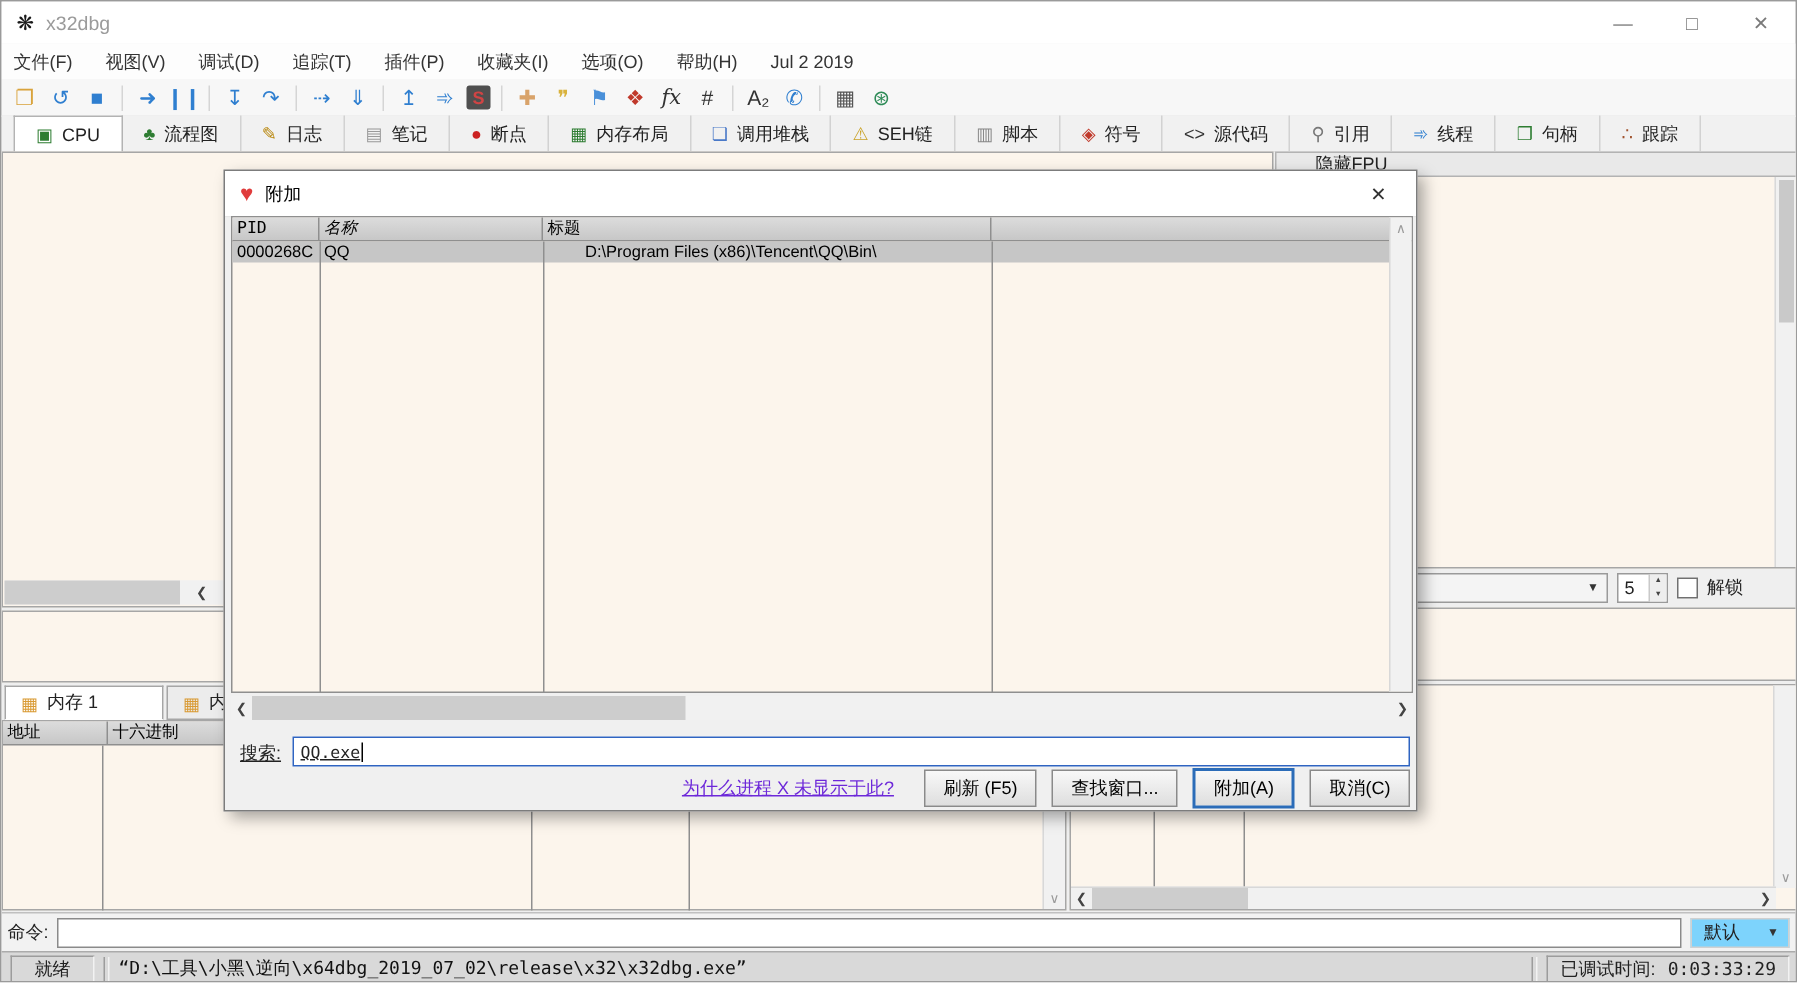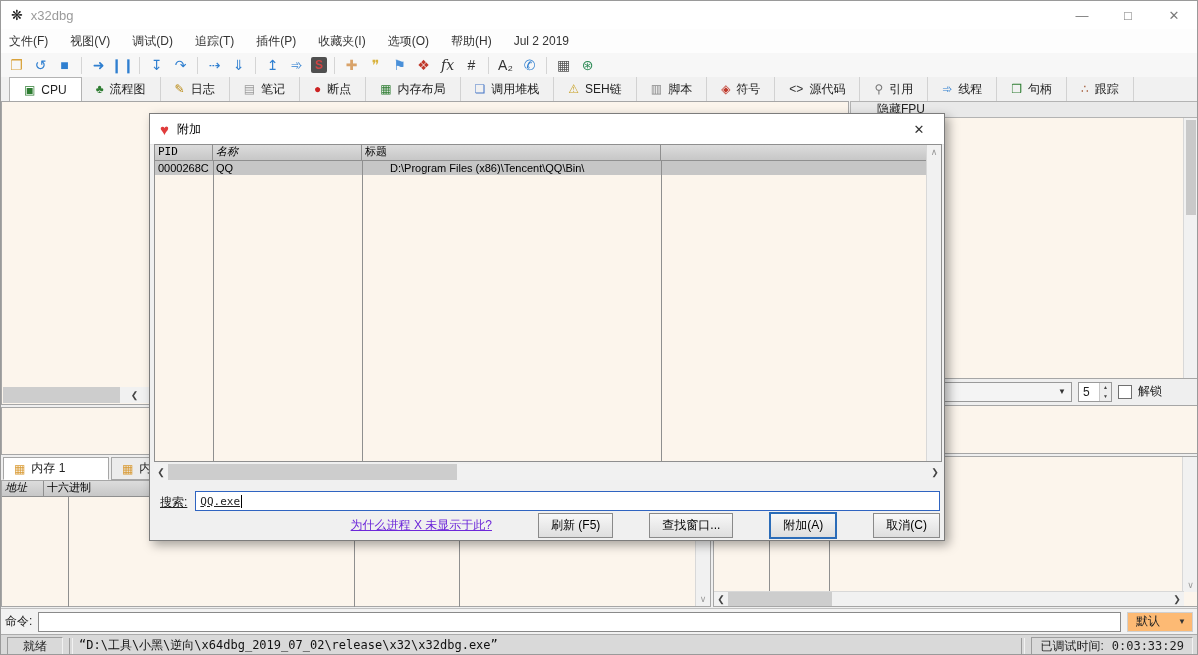--- a/index.html
+++ b/index.html
@@ -86,27 +86,27 @@
   #dlg-hthumb{width:289px;height:100%;background:#cdcdcd;}
   #dlg-hspacer{flex:1;}
   #dlg-search{position:absolute;left:4px;top:373px;width:788px;height:24px;display:flex;align-items:flex-end;text-decoration:underline;}
   #search-label{margin-left:6px;}
   #search-input{flex:1;margin-left:8px;margin-right:2px;height:20px;background:#fff;border:1px solid #2f64c1;box-sizing:border-box;
                 display:flex;align-items:center;padding-left:4px;font-family:"DejaVu Sans Mono",monospace;font-size:11px;}
   #caret{display:inline-block;width:1px;height:13px;background:#000;margin-left:1px;}
   #dlg-buttons{position:absolute;left:4px;top:398px;width:788px;height:26px;display:flex;align-items:center;justify-content:flex-end;gap:10px;padding-right:2px;box-sizing:border-box;}
   #help-link{color:#6d28d9;text-decoration:underline;margin-right:10px;}
   .btn{height:23px;padding:0 12px;background:linear-gradient(#f8f8f8,#dedede);border:1px solid #8a8a8a;
-       display:flex;align-items:center;color:#000;margin-left:26px;}
+       display:flex;align-items:center;color:#000;}
   .btn.default{border:2px solid #2b6cb8;}
   
   #cmdbar{position:absolute;left:0;top:607px;width:100%;height:26px;background:#f2f2f2;border-top:1px solid #c0c0c0;
           display:flex;align-items:center;box-sizing:border-box;padding:0 4px;}
   #cmd-input{flex:1;height:18px;margin-left:6px;background:#fff;border:1px solid #8a8a8a;}
-  #cmd-profile{width:66px;height:20px;margin-left:6px;display:flex;align-items:center;padding-left:8px;border:1px solid #d0d0d0;background:#fdba74;box-sizing:border-box;}
+  #cmd-profile{width:66px;height:20px;margin-left:6px;display:flex;align-items:center;padding-left:8px;border:1px solid #d0d0d0;background:#7dd3fc;box-sizing:border-box;}
   #cmd-profile .arrow{margin-left:auto;margin-right:6px;font-size:8px;color:#333;}
   #statusbar{position:absolute;left:0;top:633px;width:100%;height:22px;background:#d9d9d9;border-top:1px solid #ababab;
              display:flex;align-items:center;box-sizing:border-box;}
   #status-state{margin-left:6px;width:54px;height:16px;text-align:center;line-height:16px;background:#d9d9d9;
                 border:1px solid;border-color:#9c9c9c #f2f2f2 #f2f2f2 #9c9c9c;}
   .groove{width:2px;height:16px;border-left:1px solid #9c9c9c;border-right:1px solid #f2f2f2;margin:0 6px;}
   #status-path{font-family:"DejaVu Sans Mono",monospace;font-size:12px;color:#111;white-space:nowrap;overflow:hidden;}
   #status-right{margin-left:auto;display:flex;align-items:center;}
   #time-box{height:16px;line-height:16px;padding:0 8px;margin-right:4px;background:#d9d9d9;
             border:1px solid;border-color:#9c9c9c #f2f2f2 #f2f2f2 #9c9c9c;display:flex;gap:8px;}
@@ -246,21 +246,21 @@
       <span class="tab-icon" data-name="memory-dump-icon" style="color:#d99a33">▦</span>
       <span data-name="memory-tab-1-label">内存 1</span>
     </div>
     <div id="memtab-2" class="memtab" data-name="memory-tab-2">
       <span class="tab-icon" data-name="memory-dump-icon" style="color:#d99a33">▦</span>
       <span data-name="memory-tab-2-label">内存 2</span>
     </div>
 
     <div id="dump" class="panel" data-name="memory-dump-panel">
       <div class="grid-head" id="dump-head" data-name="memory-dump-header">
-          <div class="th" data-name="column-header" style="width: 42px; font-style: italic;">地址</div>
+          <div class="th" data-name="column-header" style="width: 70px;">地址</div>
           <div class="th" data-name="column-header" style="width: 286px;">十六进制</div>
           <div class="th" data-name="column-header" style="width: 105px;"></div>
           <div class="th" data-name="column-header" style="width: 223px;"></div>
         </div>
       <div class="grid-body" id="dump-body" data-name="memory-dump-body">
           <div class="vline" data-name="column-separator" style="left: 66px;"></div>
           <div class="vline" data-name="column-separator" style="left: 352px;"></div>
           <div class="vline" data-name="column-separator" style="left: 457px;"></div>
         </div>
       <div id="dump-vscroll" data-name="memory-dump-vscrollbar">

